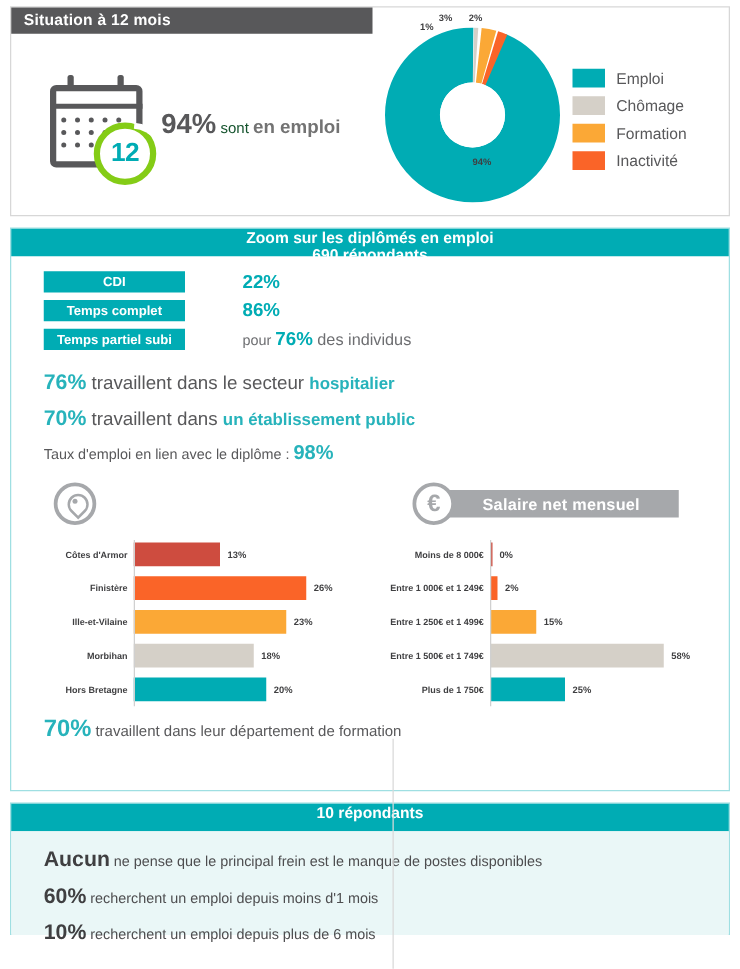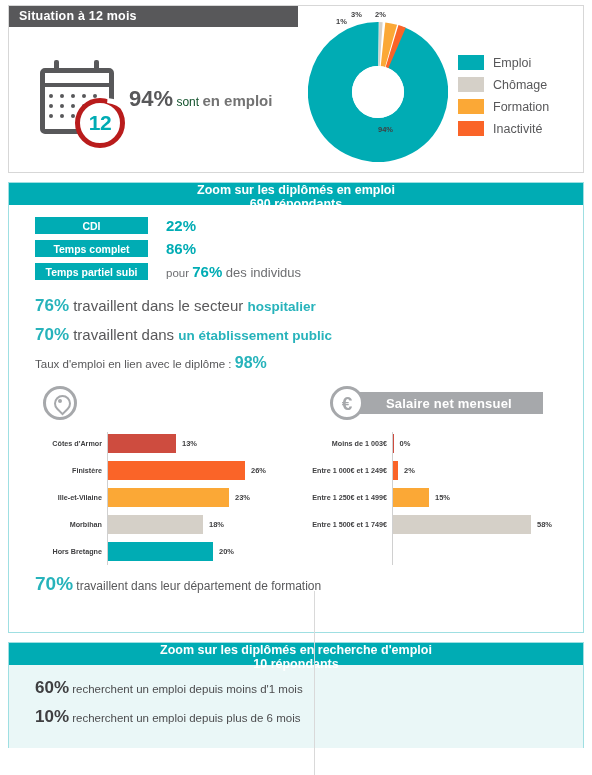--- a/index.html
+++ b/index.html
@@ -48,21 +48,21 @@
     background: #58585a; border-radius: 2px;
   }
   .cal-ring-l { left: 17px; }
   .cal-ring-r { left: 57px; }
   .dots { position: absolute; left: 12px; top: 36px; width: 58px; }
   .dotrow { display: flex; gap: 7px; margin-bottom: 6px; }
   .dot { width: 4px; height: 4px; border-radius: 50%; background: #58585a; }
   .cal-badge {
     position: absolute; left: 38px; top: 40px;
     width: 50px; height: 50px; border-radius: 50%;
-    border: 5px solid #b91c1c;
+    border: 5px solid #84cc16;
     background: #ffffff;
     color: #00acb4;
     font-size: 21px; font-weight: bold;
     display: flex; align-items: center; justify-content: center;
     letter-spacing: -.5px;
   }
   .cal-badge::after{
     content:""; position:absolute; left:-5px; top:-5px; width:50px; height:50px;
     border:5px solid #ffffff; border-radius:50%;
     border-left-color:transparent; border-top-color:transparent;
@@ -87,21 +87,21 @@
     margin-top: 9px;
     border: 1px solid #9fdfe2;
     position: relative;
     height: 451px;
   }
   .bar-teal-title {
     background: #00acb4; color: #ffffff; height: 22px;
     display: flex; align-items: center; justify-content: space-between;
     padding: 0 10px; font-size: 12.5px; font-weight: bold; flex-direction: column;
   }
-  .tagrow { display: flex; align-items: center; margin-bottom: 6px; }
+  .tagrow { display: flex; align-items: center; margin-bottom: 6px; gap: 28px; }
   .tag {
     background: #00acb4; color: #ffffff; font-size: 10.5px; font-weight: bold;
     width: 113px; height: 17px; display: flex; align-items: center; justify-content: center;
     margin-right: 18px;
   }
   .tagval { font-size: 15px; font-weight: bold; color: #00acb4; }
   .tagval .mut { color: #6d6e71; font-size: 11.5px; font-weight: normal; }
   .tagval .mut2 { color: #6d6e71; font-size: 13px; font-weight: normal; }
   .tags { padding: 12px 0 0 26px; }
 
@@ -318,55 +318,62 @@
         <div class="chead">
           <span class="cicon">
               <span class="euro">€</span>
             </span>
           <span class="pill">Salaire net mensuel</span>
         </div>
         <div class="bars">
           <div class="axis" style="left:88px; height:133px;"></div>
 
           <div class="brow">
-            <span class="blabel" style="width:88px">Moins de 1 003€</span>
+            <span class="blabel" style="width:88px">Moins de 8 000€</span>
             <span class="bfill" style="width:1.5px;background:#ce4c3f"></span>
             <span class="bval">0%</span>
           </div>
           <div class="brow">
             <span class="blabel" style="width:88px">Entre 1 000€ et 1 249€</span>
             <span class="bfill" style="width:6px;background:#fa6428"></span>
             <span class="bval">2%</span>
           </div>
           <div class="brow">
             <span class="blabel" style="width:88px">Entre 1 250€ et 1 499€</span>
             <span class="bfill" style="width:37px;background:#fba836"></span>
             <span class="bval">15%</span>
           </div>
           <div class="brow">
             <span class="blabel" style="width:88px">Entre 1 500€ et 1 749€</span>
             <span class="bfill" style="width:139px;background:#d5d0c8"></span>
             <span class="bval">58%</span>
           </div>
+          <div class="brow">
+            <span class="blabel" style="width:88px">Plus de 1 750€</span>
+            <span class="bfill" style="width:60px;background:#00acb4"></span>
+            <span class="bval">25%</span>
+          </div>
         </div>
       </div>
     </div>
 
     <div class="footline">
       <span class="pc">70%</span><span class="tx"> travaillent dans leur département de formation</span>
     </div>
   </div>
 
   <div class="panel3">
     <div class="bar-teal-title">
-      <span>Zoom sur les diplômés en recherche d'emploi</span>
       <span>10 répondants</span>
     </div>
     <div class="p3body">
       <div class="p3row">
+        <span class="pc">Aucun</span><span class="tx"> ne pense que le principal frein est le manque de postes disponibles</span>
+      </div>
+      <div class="p3row">
         <span class="pc">60%</span><span class="tx"> recherchent un emploi depuis moins d'1 mois</span>
       </div>
       <div class="p3row">
         <span class="pc">10%</span><span class="tx"> recherchent un emploi depuis plus de 6 mois</span>
       </div>
     </div>
   </div>
 
 </div>
 

